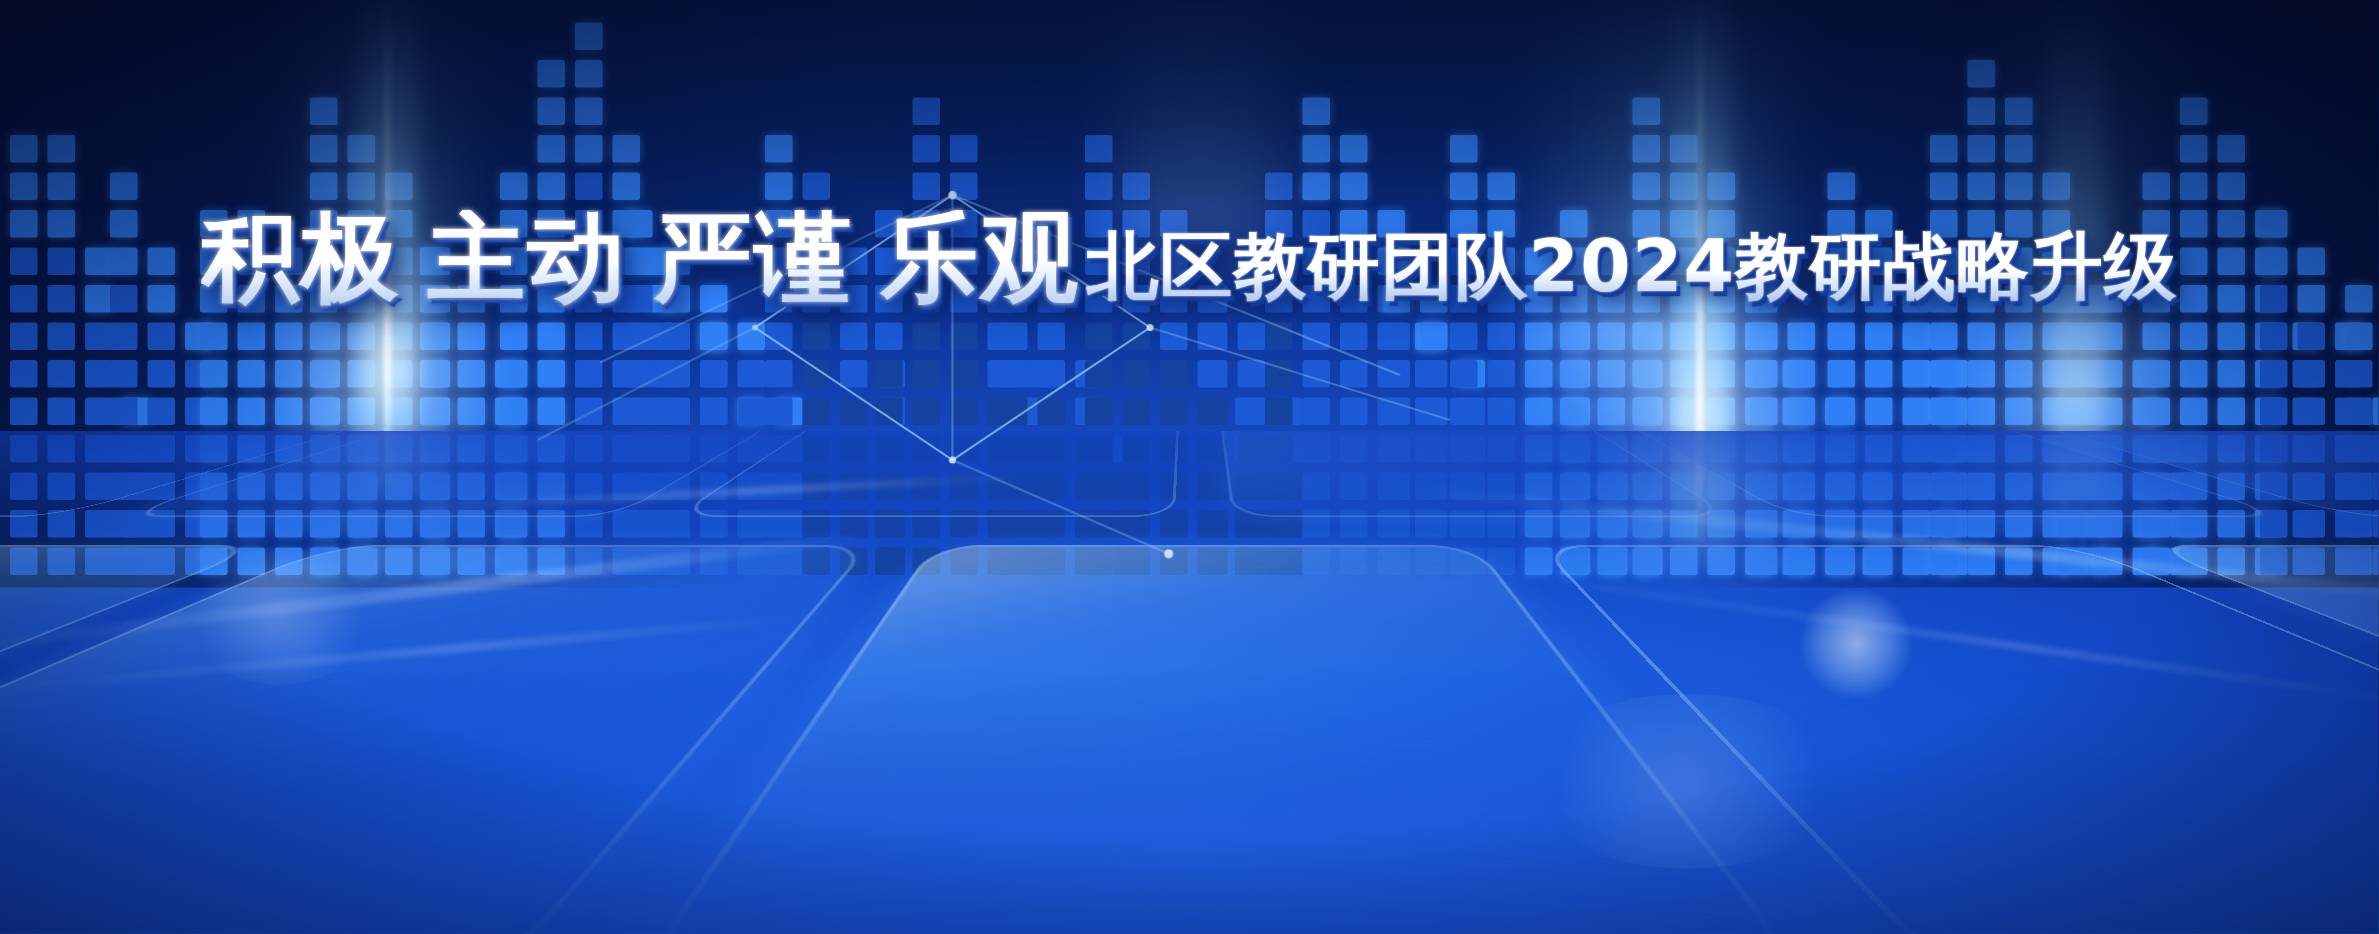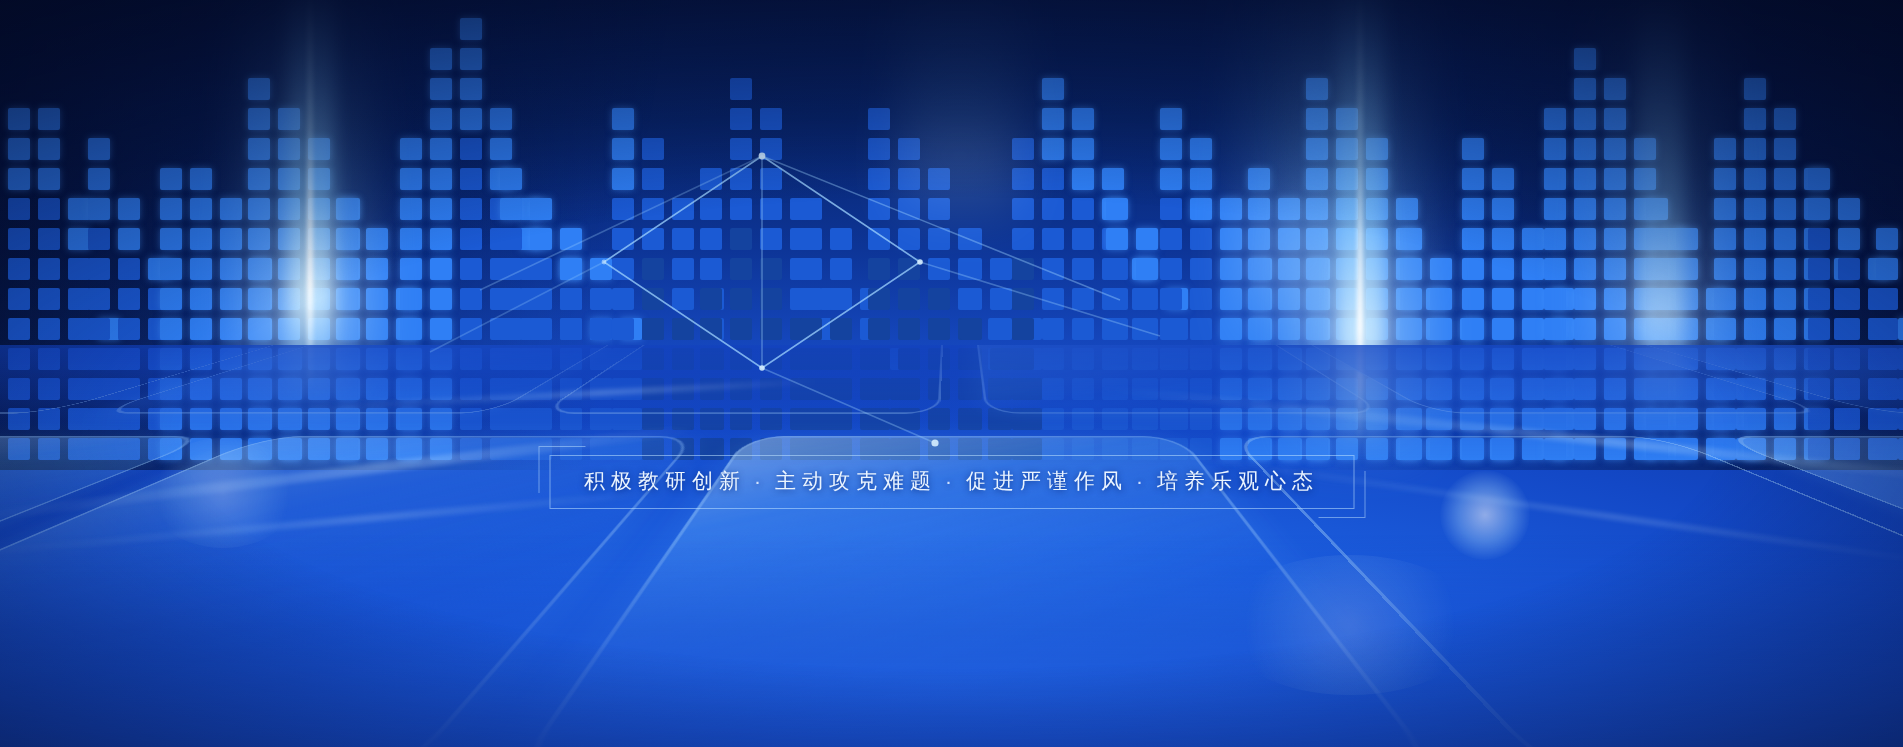--- a/index.html
+++ b/index.html
@@ -1380,22 +1380,21 @@
       <circle cx="762" cy="156" r="3.4"></circle>
       <circle cx="920" cy="262" r="2.8"></circle>
       <circle cx="604" cy="262" r="2.4" opacity="0.6"></circle>
       <circle cx="762" cy="368" r="2.8"></circle>
       <circle cx="935" cy="443" r="3.6"></circle>
     </g>
   </svg>
 
   <div class="vignette-top"></div>
 
-
-  <div class="tagline-wrap">
-    <div class="tagline-frame">
-      <div class="tagline">
-        <span>积极教研创新</span><span class="sep">·</span><span>主动攻克难题</span><span class="sep">·</span><span>促进严谨作风</span><span class="sep">·</span><span>培养乐观心态</span>
-      </div>
+  <div class="title-block">
+    <div class="headline">
+      <span>积极</span><span class="dot">·</span><span>主动</span><span class="dot">·</span><span>严谨</span><span class="dot">·</span><span>乐观</span>
     </div>
+    <div class="subhead">北区教研团队2024教研战略升级</div>
   </div>
 
+
 </div>
 
 </body></html>

